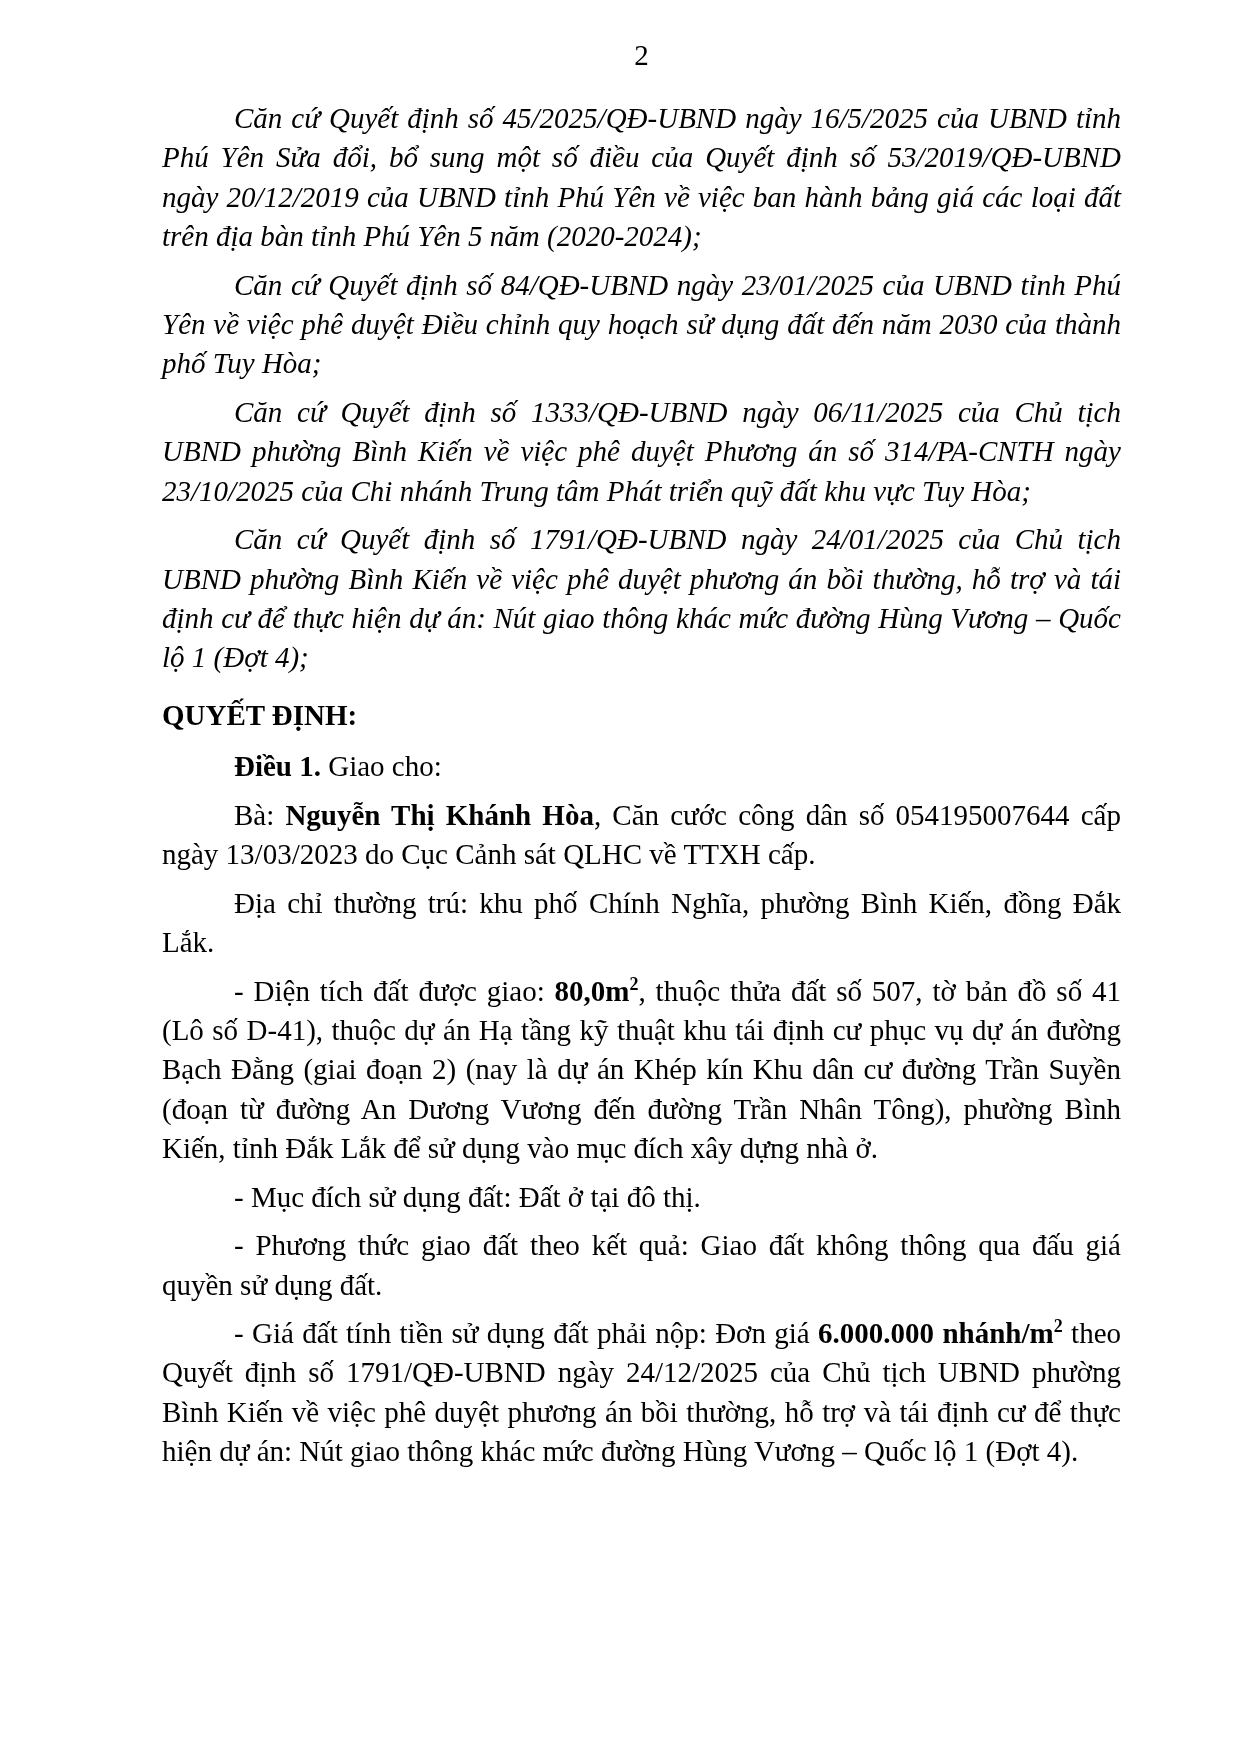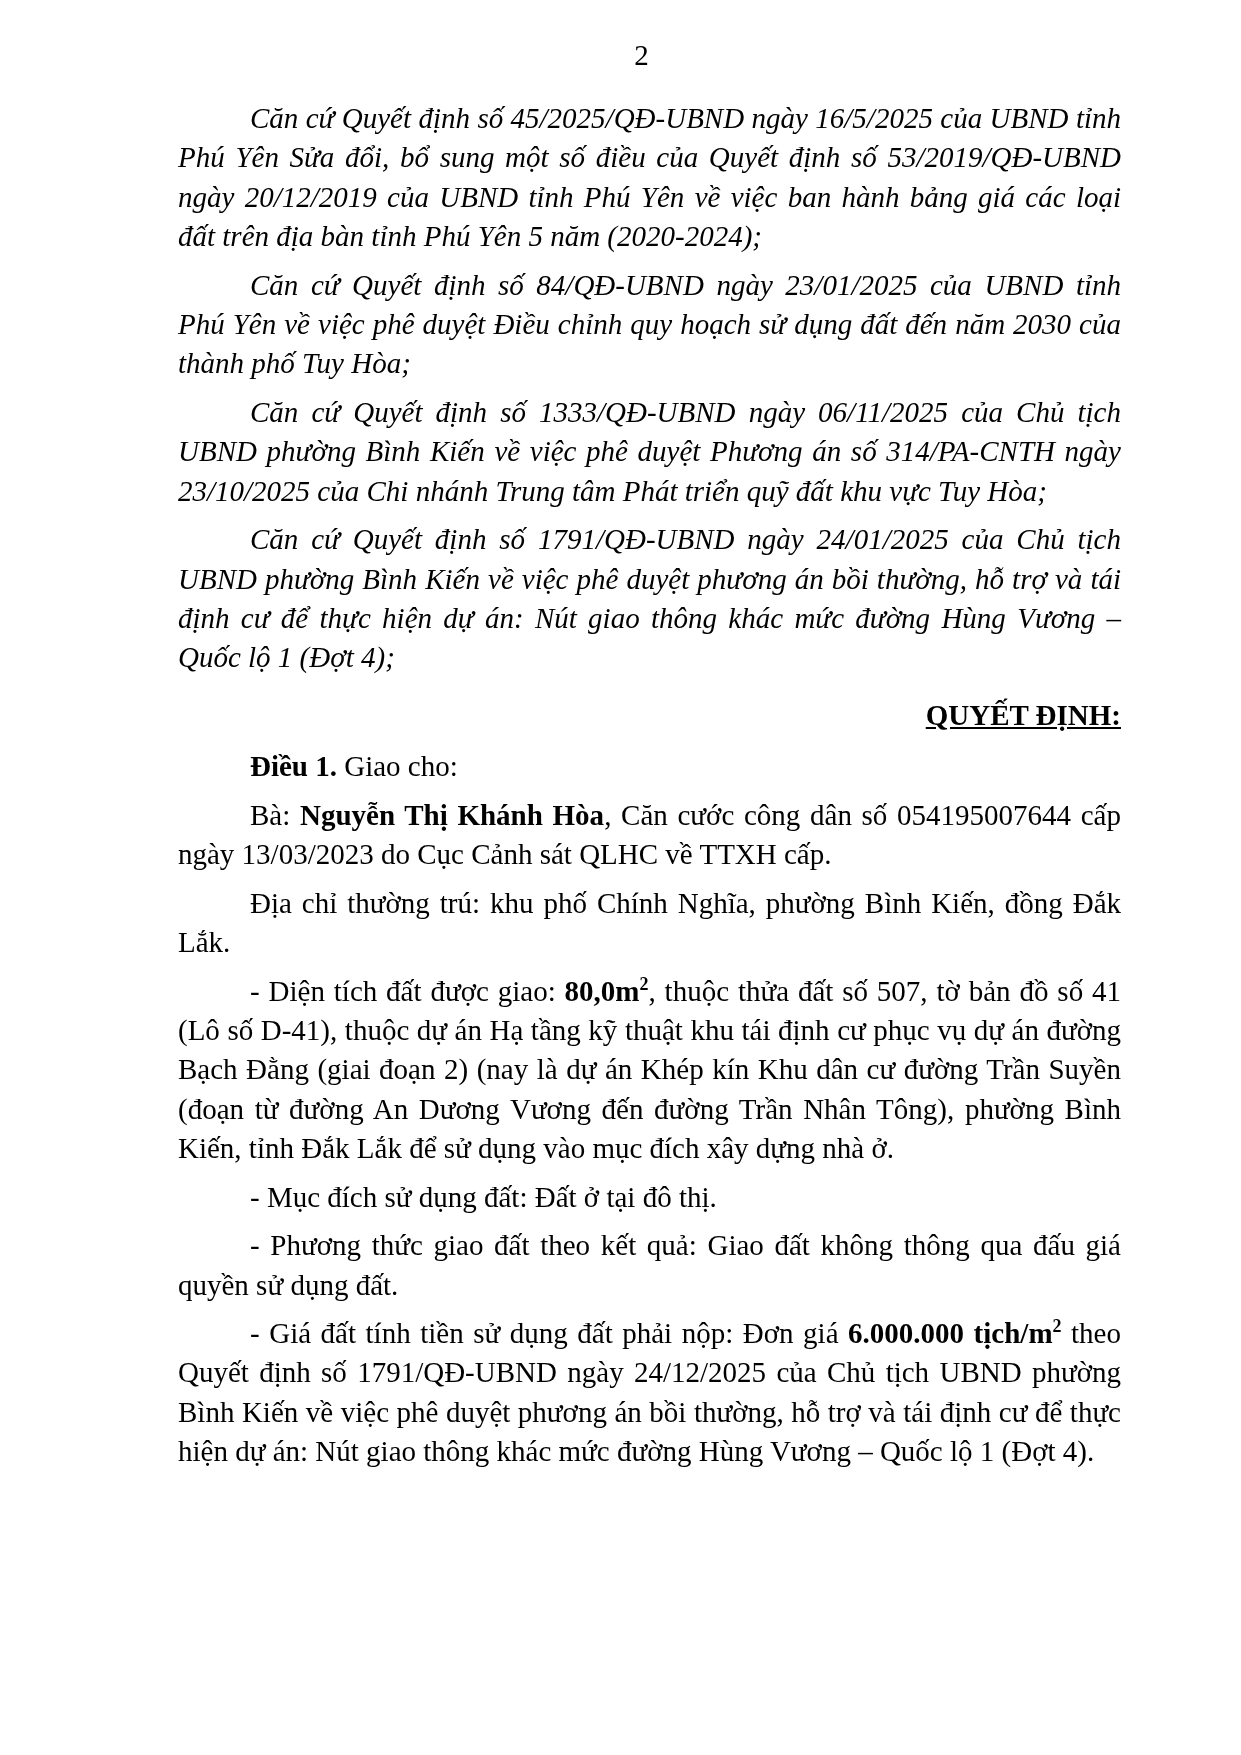--- a/index.html
+++ b/index.html
@@ -23,28 +23,27 @@
     font-size: 29px;
     line-height: 1.2;
     margin: 0 120px 26px 162px;
   }
   .doc-body {
     margin: 0 120px 0 162px;
     font-size: 29px;
     line-height: 1.36;
   }
   p.para {
-    margin: 0 0 9px 16px;
+    margin: 0 0 9px 0;
     text-align: justify;
     text-indent: 72px;
   }
   p.para.center {
-    text-align: right;
+    text-align: left;
     text-indent: 0;
-    text-decoration: underline;
   }
   p.para.italic { font-style: italic; }
   p.para.heading {
     font-weight: bold;
     margin: 18px 0 12px 0;
   }
   .b { font-weight: bold; }
   sup.sp {
     font-size: 0.62em;
     line-height: 0;
@@ -61,15 +60,15 @@
       <p class="para italic"><span>Căn cứ Quyết định số 84/QĐ-UBND ngày 23/01/2025 của UBND tỉnh Phú Yên về việc phê duyệt Điều chỉnh quy hoạch sử dụng đất đến năm 2030 của thành phố Tuy Hòa;</span></p>
       <p class="para italic"><span>Căn cứ Quyết định số 1333/QĐ-UBND ngày 06/11/2025 của Chủ tịch UBND phường Bình Kiến về việc phê duyệt Phương án số 314/PA-CNTH ngày 23/10/2025 của Chi nhánh Trung tâm Phát triển quỹ đất khu vực Tuy Hòa;</span></p>
       <p class="para italic"><span>Căn cứ Quyết định số 1791/QĐ-UBND ngày 24/01/2025 của Chủ tịch UBND phường Bình Kiến về việc phê duyệt phương án bồi thường, hỗ trợ và tái định cư để thực hiện dự án: Nút giao thông khác mức đường Hùng Vương – Quốc lộ 1 (Đợt 4);</span></p>
       <p class="para center heading"><span class="b">QUYẾT ĐỊNH:</span></p>
       <p class="para"><span class="b">Điều 1.</span><span> Giao cho:</span></p>
       <p class="para"><span>Bà: </span><span class="b">Nguyễn Thị Khánh Hòa</span><span>, Căn cước công dân số 054195007644 cấp ngày 13/03/2023 do Cục Cảnh sát QLHC về TTXH cấp.</span></p>
       <p class="para"><span>Địa chỉ thường trú: khu phố Chính Nghĩa, phường Bình Kiến, đồng Đắk Lắk.</span></p>
       <p class="para"><span>- Diện tích đất được giao: </span><span class="b">80,0m</span><sup class="sp b">2</sup><span>, thuộc thửa đất số 507, tờ bản đồ số 41 (Lô số D-41), thuộc dự án Hạ tầng kỹ thuật khu tái định cư phục vụ dự án đường Bạch Đằng (giai đoạn 2) (nay là dự án Khép kín Khu dân cư đường Trần Suyền (đoạn từ đường An Dương Vương đến đường Trần Nhân Tông), phường Bình Kiến, tỉnh Đắk Lắk để sử dụng vào mục đích xây dựng nhà ở.</span></p>
       <p class="para"><span>- Mục đích sử dụng đất: Đất ở tại đô thị.</span></p>
       <p class="para"><span>- Phương thức giao đất theo kết quả: Giao đất không thông qua đấu giá quyền sử dụng đất.</span></p>
-      <p class="para"><span>- Giá đất tính tiền sử dụng đất phải nộp: Đơn giá </span><span class="b">6.000.000 tịch/m</span><sup class="sp b">2</sup><span> theo Quyết định số 1791/QĐ-UBND ngày 24/12/2025 của Chủ tịch UBND phường Bình Kiến về việc phê duyệt phương án bồi thường, hỗ trợ và tái định cư để thực hiện dự án: Nút giao thông khác mức đường Hùng Vương – Quốc lộ 1 (Đợt 4).</span></p>
+      <p class="para"><span>- Giá đất tính tiền sử dụng đất phải nộp: Đơn giá </span><span class="b">6.000.000 nhánh/m</span><sup class="sp b">2</sup><span> theo Quyết định số 1791/QĐ-UBND ngày 24/12/2025 của Chủ tịch UBND phường Bình Kiến về việc phê duyệt phương án bồi thường, hỗ trợ và tái định cư để thực hiện dự án: Nút giao thông khác mức đường Hùng Vương – Quốc lộ 1 (Đợt 4).</span></p>
     </div>
 </div>
 
 </body></html>

